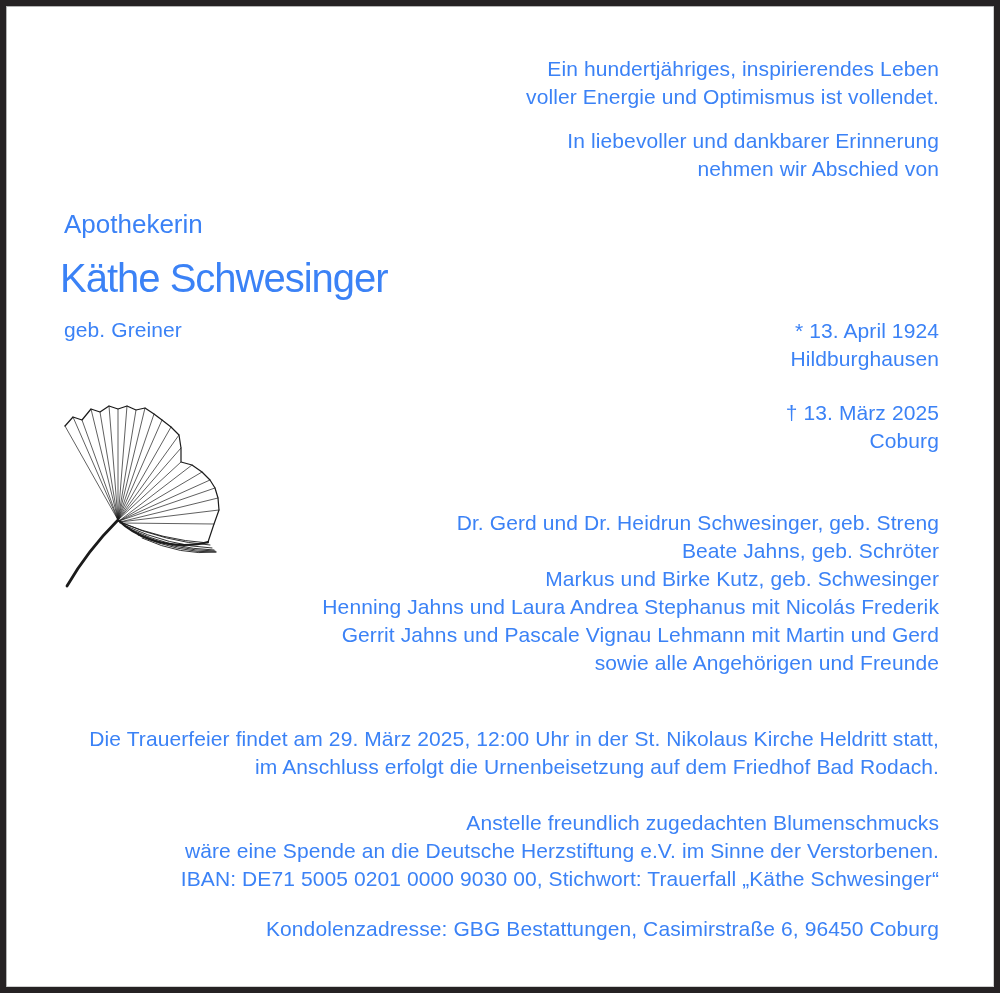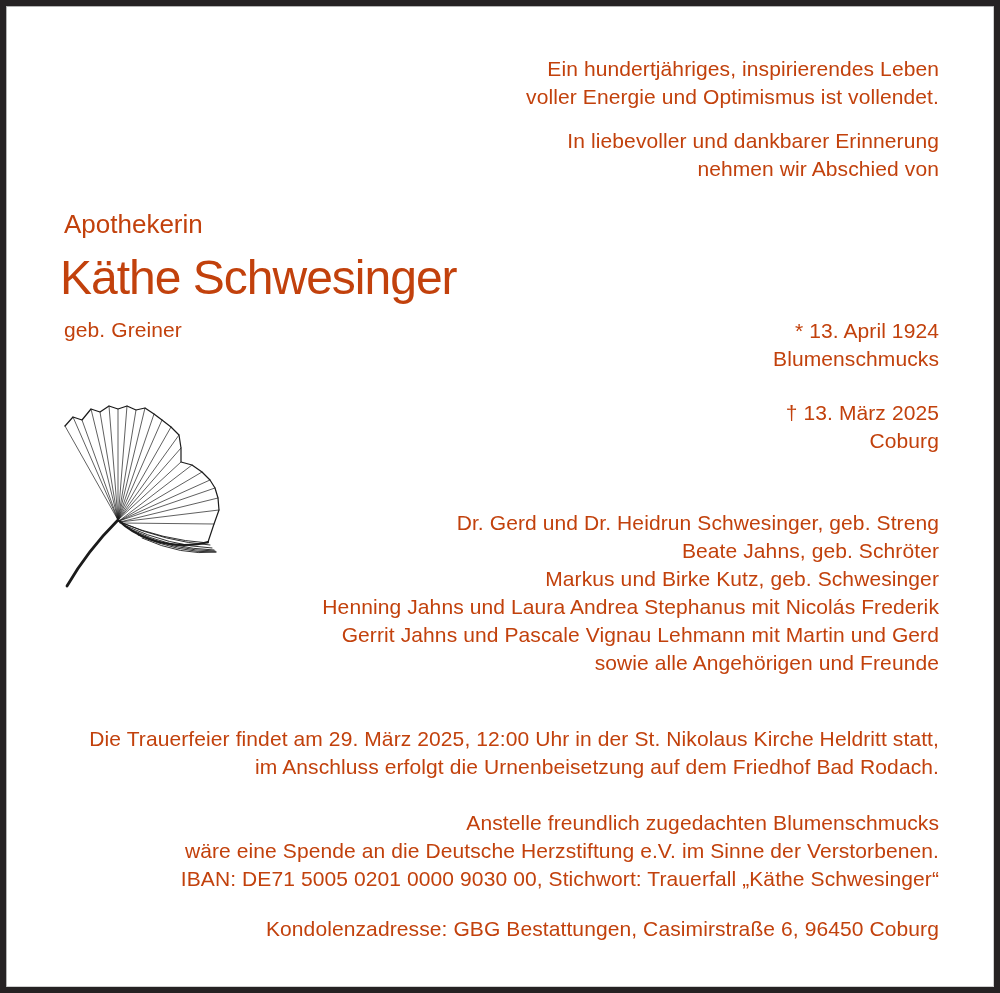--- a/index.html
+++ b/index.html
@@ -12,30 +12,30 @@
   }
   .notice {
     position: relative;
     width: 1000px;
     height: 993px;
     box-sizing: border-box;
     background: #ffffff;
     border: 6px solid #262223;
     box-shadow: inset 1px 1px 0 #b4b4b4, inset -1px -1px 0 #cfcfcf;
     font-family: "Liberation Sans", sans-serif;
-    color: #c2410c;
+    color: #3b82f6;
   }
   .block { position: absolute; }
   .r { text-align: right; }
   .body-text { font-size: 21px; line-height: 28px; letter-spacing: 0.1px; }
   .intro-par2 { margin-top: 16px; }
   .profession { left: 58px; top: 204px; font-size: 26px; line-height: 28px; }
   .deceased-name {
     left: 54px; top: 237px;
-    font-size: 48px; line-height: 70px;
+    font-size: 40px; line-height: 70px;
     letter-spacing: -1px; font-weight: 400;
     white-space: nowrap;
   }
   .maiden { left: 58px; top: 310px; }
   .intro    { top: 49px;  right: 55px; }
   .dates    { top: 311px; right: 55px; }
   .death-group { margin-top: 26px; }
   .leaf     { left: 36px; top: 386px; width: 210px; height: 210px; }
   .mourners { top: 503px; right: 55px; }
   .funeral  { top: 719px; right: 55px; }
@@ -59,21 +59,21 @@
     </div>
   </div>
 
   <div class="block profession">Apothekerin</div>
   <div class="block deceased-name">Käthe Schwesinger</div>
   <div class="block maiden body-text">geb. Greiner</div>
 
   <div class="block dates r body-text">
     <div>
       <div class="line">* 13. April 1924</div>
-      <div class="line">Blumenschmucks</div>
+      <div class="line">Hildburghausen</div>
     </div>
     <div class="death-group">
       <div class="line">† 13. März 2025</div>
       <div class="line">Coburg</div>
     </div>
   </div>
 
   <div class="block leaf">
     <svg width="210" height="210" viewBox="0 0 210 210" xmlns="http://www.w3.org/2000/svg" aria-hidden="true">
       <g fill="none" stroke="#1b1b1b" stroke-linecap="round" stroke-linejoin="round">

